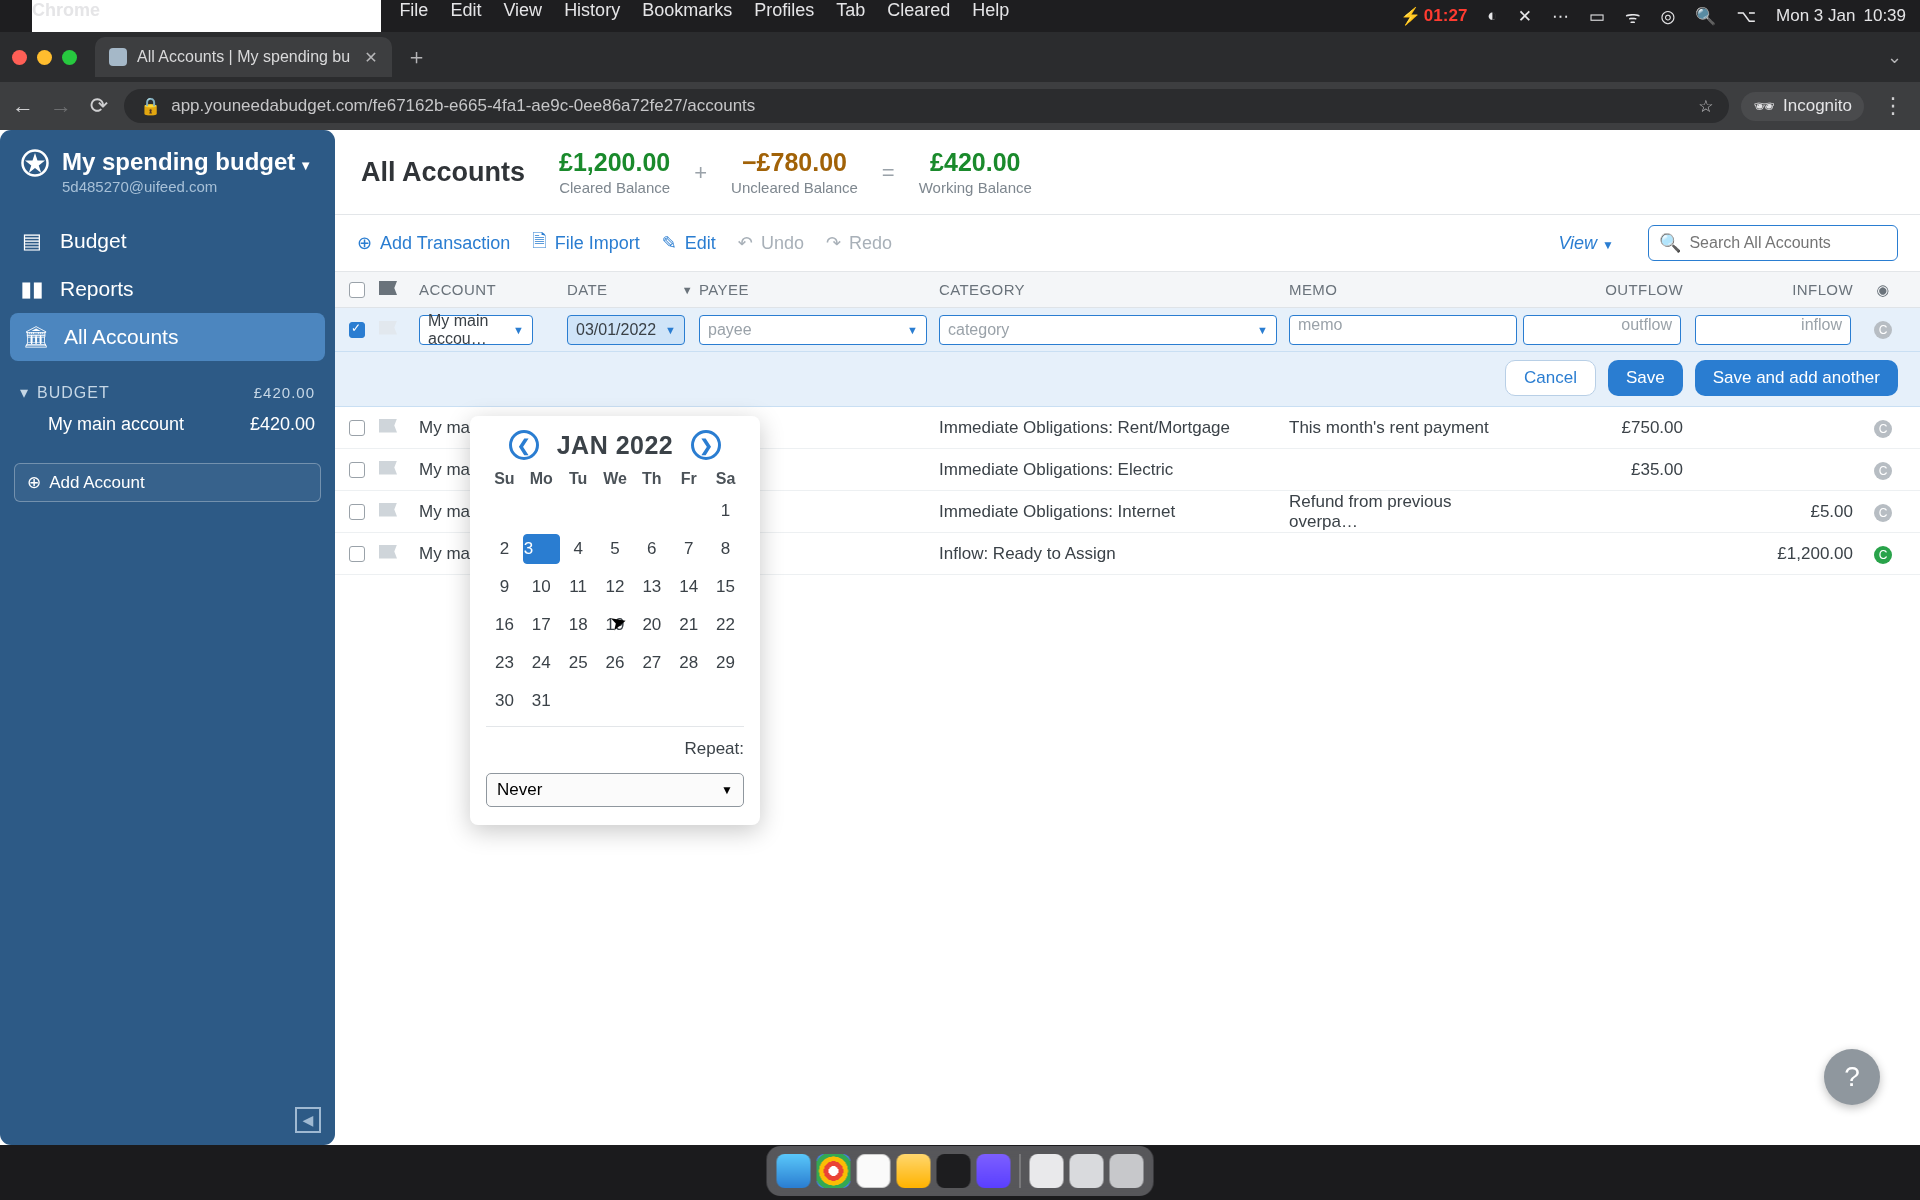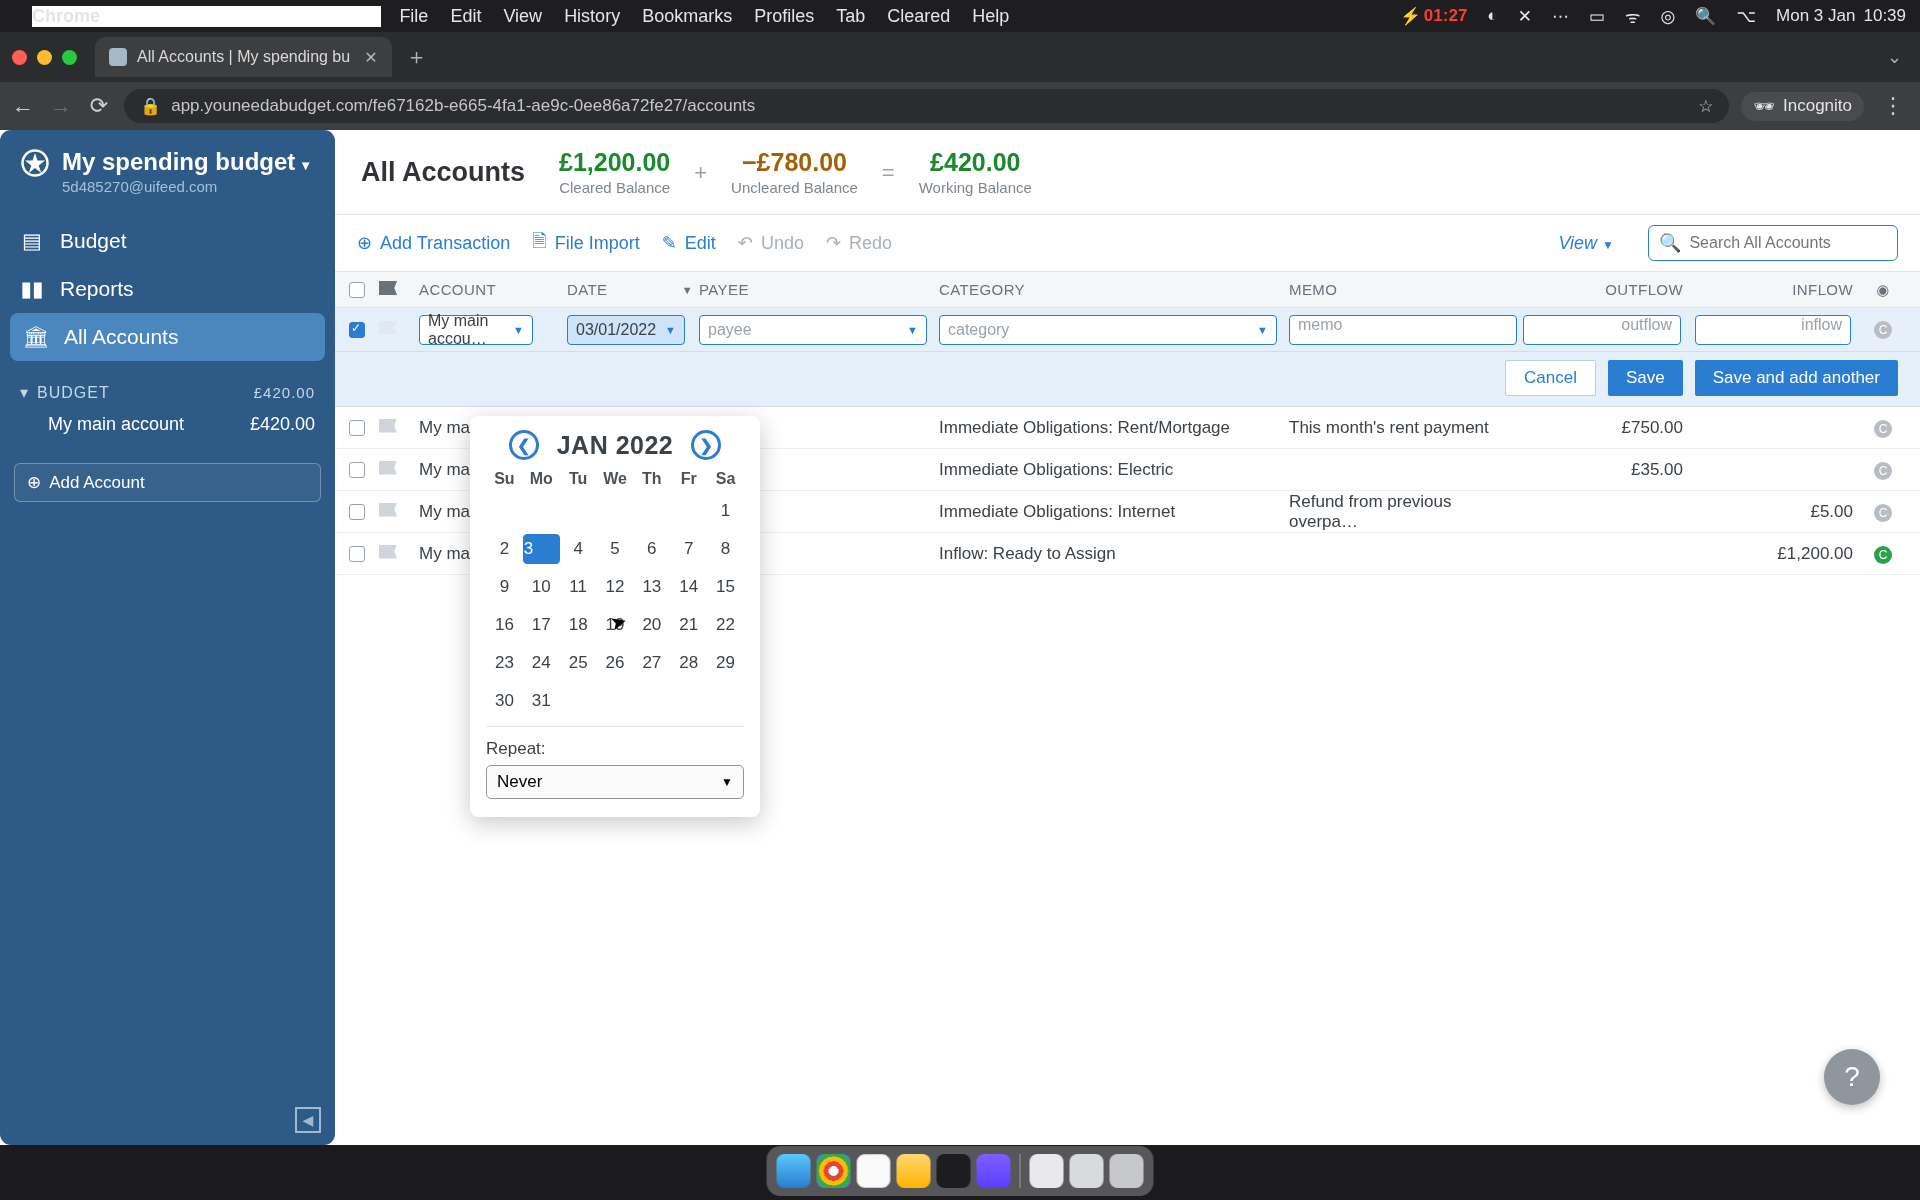--- a/index.html
+++ b/index.html
@@ -1,19 +1,19 @@
 <!DOCTYPE html>
 <html><head>
 <meta charset="utf-8">
 <style>
 * { box-sizing: border-box; margin: 0; padding: 0; font-family: -apple-system, BlinkMacSystemFont, "Segoe UI", Helvetica, Arial, sans-serif; }
 html, body { width: 1920px; height: 1200px; overflow: hidden; background: #1b1b1d; }
 
 
-.mac-menu { position: absolute; top: 0; left: 0; right: 0; height: 32px; background: rgba(30,30,32,0.96); color: #e5e5e7; display: flex; align-items: center; padding: 0 14px; font-size: 18px; }
+.mac-menu { position: absolute; top: 0; left: 0; right: 0; height: 32px; background: rgba(30,30,32,0.96); color: #e5e5e7; display: flex; padding: 0 14px; font-size: 18px; }
 .mac-menu .apple { margin-right: 18px; font-size: 20px; }
 .mac-menu .app { font-weight: 700; margin-right: 18px; }
 .mac-menu .item { margin-right: 22px; }
 .mac-menu .spacer { flex: 1; }
 .mac-menu .right-item { margin-left: 20px; display: inline-flex; align-items: center; font-size: 17px; }
 .mac-menu .battery { color: #ff3b30; font-weight: 600; }
 .mac-menu .bolt { color: #ffcd00; margin-right: 2px; }
 
 
 .browser { position: absolute; top: 32px; left: 0; right: 0; bottom: 55px; background: #2b2c2e; display: flex; flex-direction: column; }
@@ -114,42 +114,42 @@
 .txt.right { text-align: right; }
 .col-acct .sel { width: 114px; }
 .col-date .sel { width: 118px; background: #cfe4f8; }
 .col-payee .sel { width: 228px; color: #9aa2a9; }
 .col-cat .sel { width: 338px; color: #9aa2a9; }
 .col-memo .txt { width: 228px; }
 .col-out .txt { width: 158px; }
 .col-in .txt { width: 156px; }
 
 .save-row { display: flex; justify-content: flex-end; gap: 12px; padding: 8px 22px 10px; background: #e6f0fa; border-bottom: 1px solid #c9dff3; }
-.btn { border-radius: 2px; padding: 7px 18px; font-size: 17px; cursor: pointer; border: none; }
+.btn { border-radius: 10px; padding: 7px 18px; font-size: 17px; cursor: pointer; border: none; }
 .btn-cancel { background: #fff; color: #2a7dd1; border: 1px solid #b8cfe6; }
 .btn-save { background: #2a7dd1; color: #fff; }
 .btn-save2 { background: #2a7dd1; color: #fff; }
 
 .trow { display: flex; align-items: center; height: 42px; border-bottom: 1px solid #edf0f2; font-size: 17px; color: #3b4248; }
 .trow .col-c .cleared { width: 18px; height: 18px; border-radius: 50%; background: #b7bdc3; color: #fff; display: inline-flex; align-items: center; justify-content: center; font-size: 12px; }
 .trow .col-c .cleared.ok { background: #29a34a; }
 
 
 .popover { position: absolute; top: 286px; left: 470px; width: 290px; background: #fff; border-radius: 8px; box-shadow: 0 6px 24px rgba(0,0,0,0.22); padding: 14px 16px 18px; z-index: 50; }
 .popover::before { content: ""; position: absolute; top: -10px; left: 140px; border: 10px solid transparent; border-bottom-color: #fff; }
 .cal-head { display: flex; align-items: center; justify-content: center; gap: 18px; }
 .cal-nav { width: 30px; height: 30px; border: 3px solid #2a7dd1; border-radius: 50%; color: #2a7dd1; display: flex; align-items: center; justify-content: center; font-size: 16px; font-weight: 900; cursor: pointer; }
 .cal-title { font-size: 25px; font-weight: 800; color: #3b4248; letter-spacing: 0.5px; }
 .cal-grid { display: grid; grid-template-columns: repeat(7, 1fr); text-align: center; margin-top: 10px; row-gap: 8px; }
 .cal-dow { font-weight: 700; font-size: 16px; color: #4b5258; }
 .cal-day { font-size: 17px; color: #3b4248; padding: 5px 0; cursor: pointer; border-radius: 4px; }
 .cal-day.sel { background: #2a7dd1; color: #fff; }
 .cal-day.empty { visibility: hidden; }
 .repeat { margin-top: 10px; border-top: 1px solid #e3e6e9; padding-top: 12px; }
-.repeat-lbl { font-size: 17px; color: #3b4248; margin-bottom: 6px; }
+.repeat-lbl { font-size: 17px; color: #3b4248; margin-bottom: 14px; text-align: right; }
 .repeat-sel { width: 100%; border: 1px solid #8f979e; border-radius: 5px; height: 34px; display: flex; align-items: center; padding: 0 10px; font-size: 17px; background: #fbfbfb; }
 .repeat-sel .car { margin-left: auto; font-size: 12px; }
 
 
 .fab { position: absolute; right: 40px; bottom: 40px; width: 56px; height: 56px; border-radius: 50%; background: #8f979e; color: #fff; font-size: 28px; display: flex; align-items: center; justify-content: center; box-shadow: 0 3px 10px rgba(0,0,0,0.25); }
 
 
 .cursor { position: absolute; top: 480px; left: 610px; font-size: 20px; color: #000; z-index: 60; transform: rotate(-15deg); }
 
 

